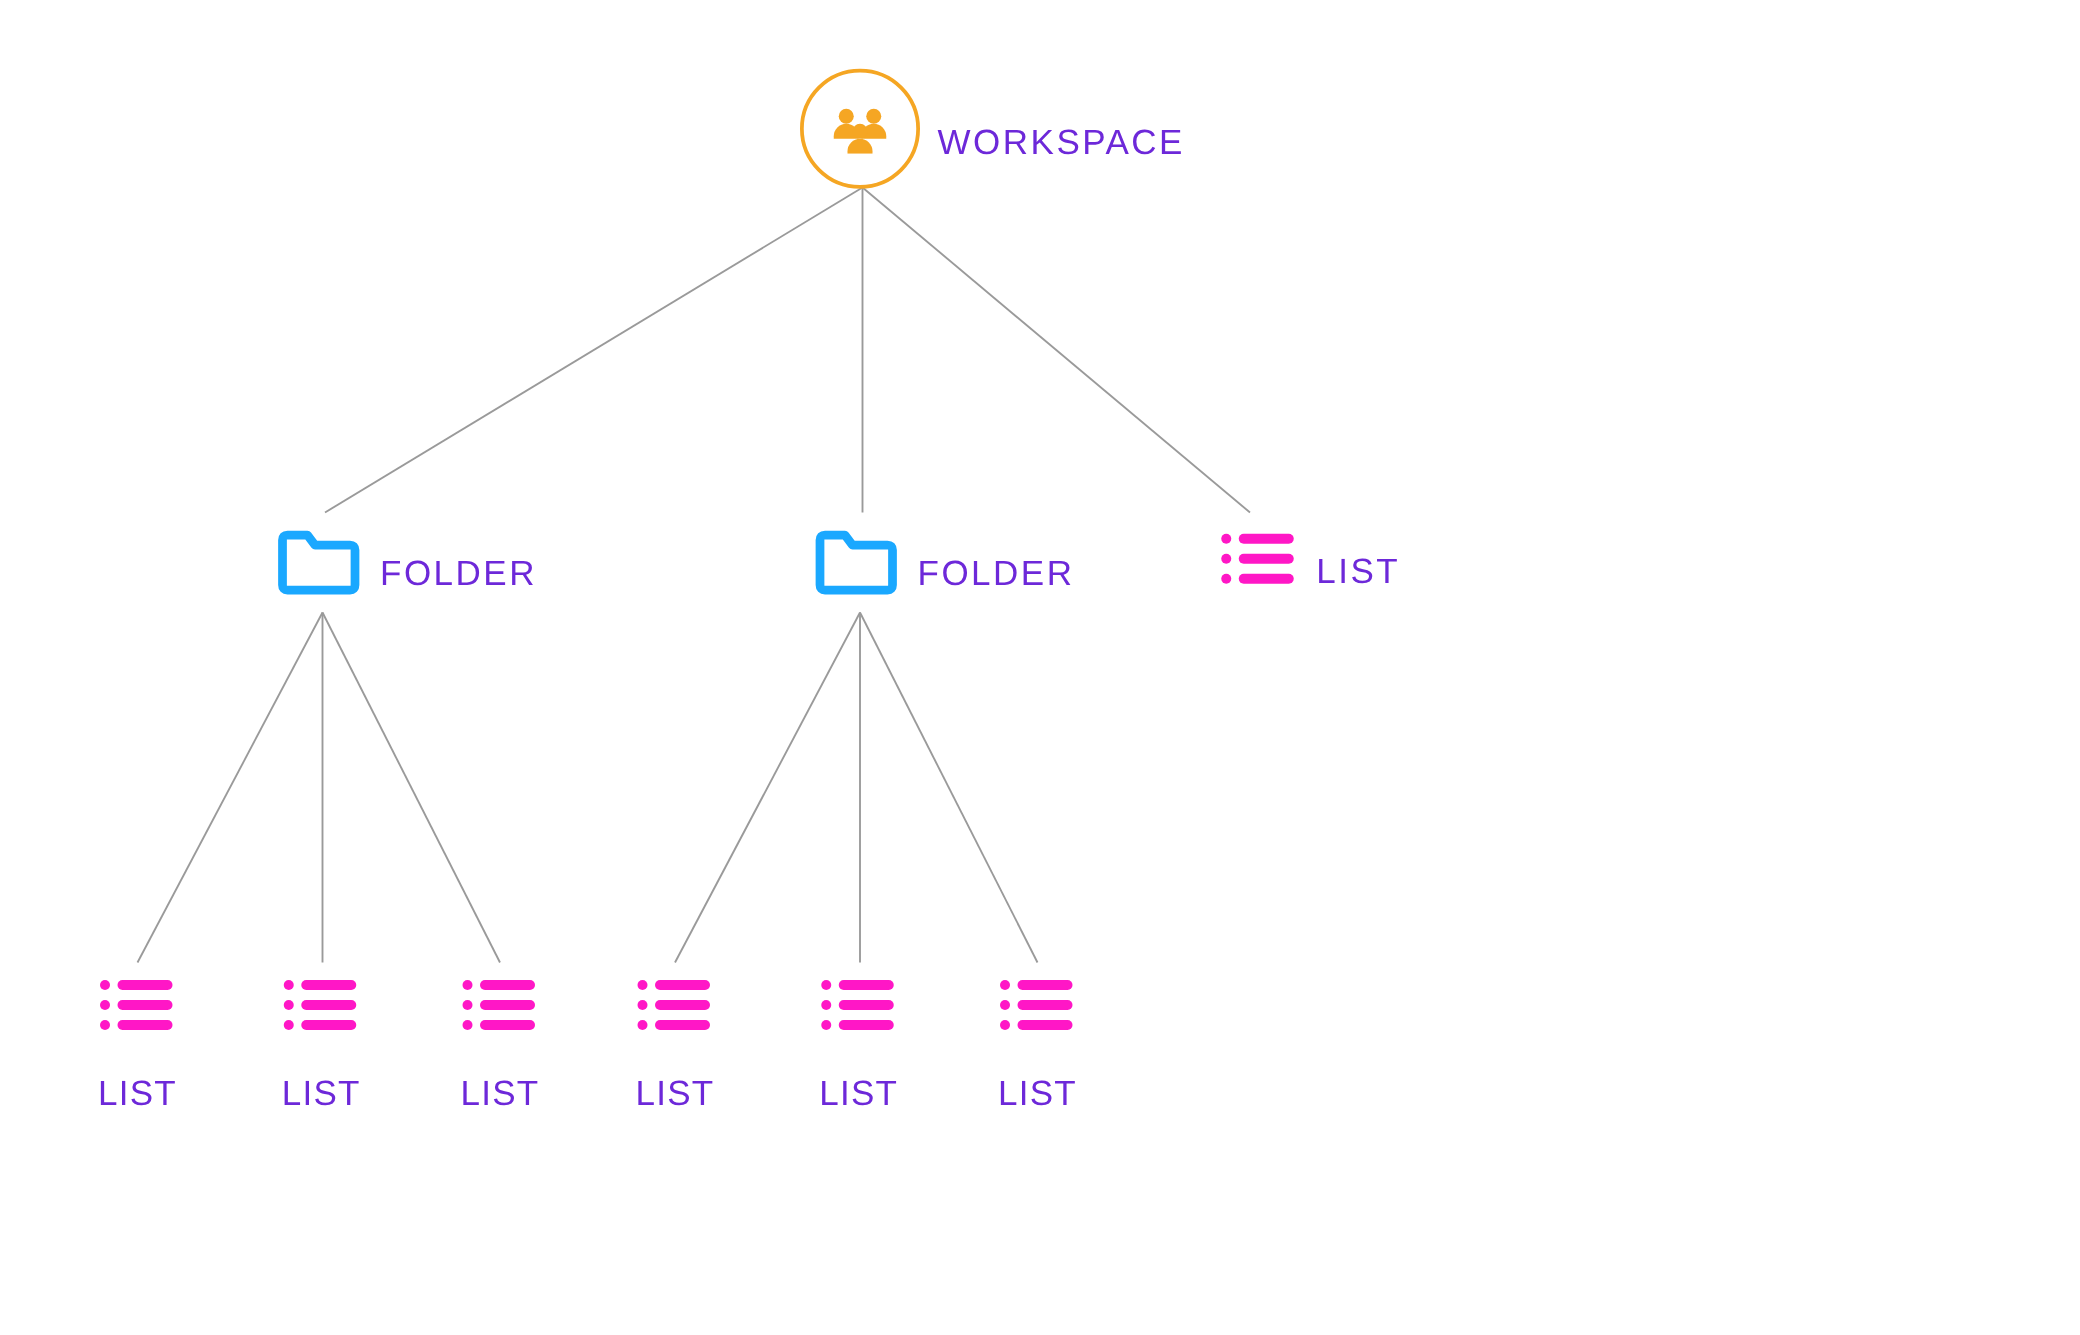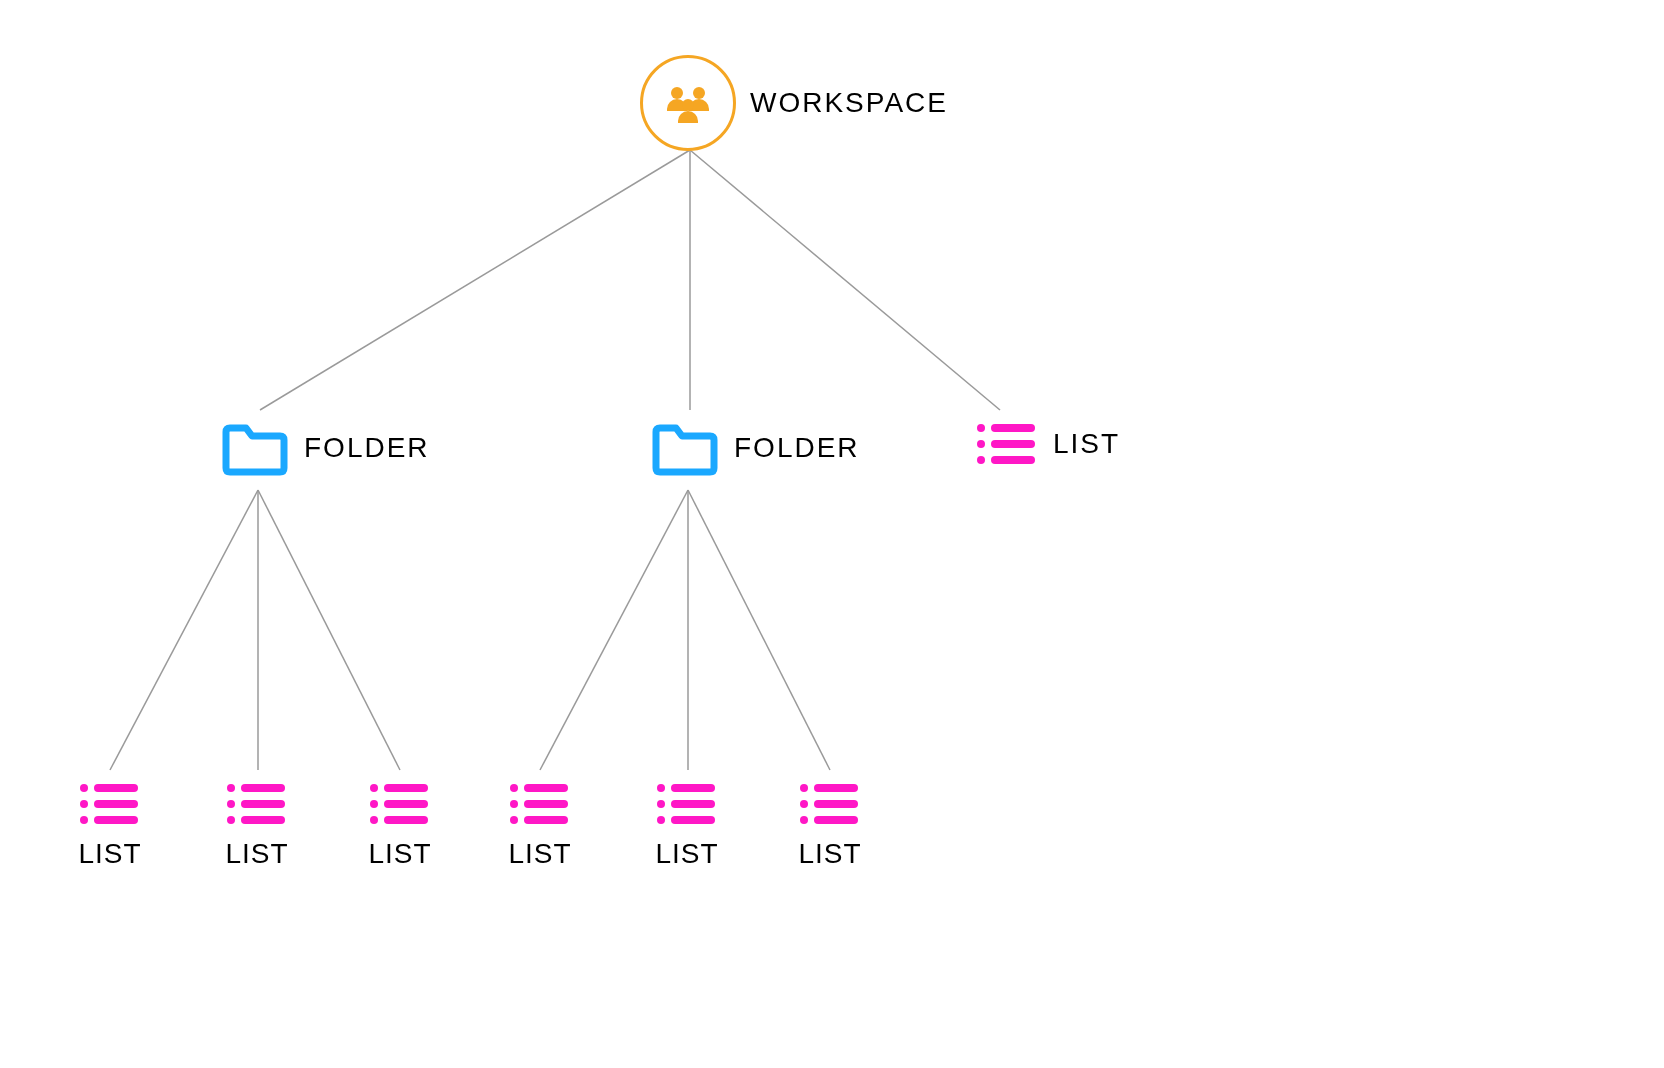--- a/index.html
+++ b/index.html
@@ -26,22 +26,23 @@
   }
   .node {
     position: absolute;
     display: flex;
     align-items: center;
     gap: 14px;
   }
   .node .label {
     font-size: 28px;
     letter-spacing: 2px;
-    color: #000000;
+    color: #6d28d9;
     white-space: nowrap;
+    margin-top: 21px;
   }
   .node.leaf {
     flex-direction: column;
     gap: 10px;
   }
   .node.leaf .label {
     font-size: 28px;
     letter-spacing: 1px;
   }
   .workspace-circle {

